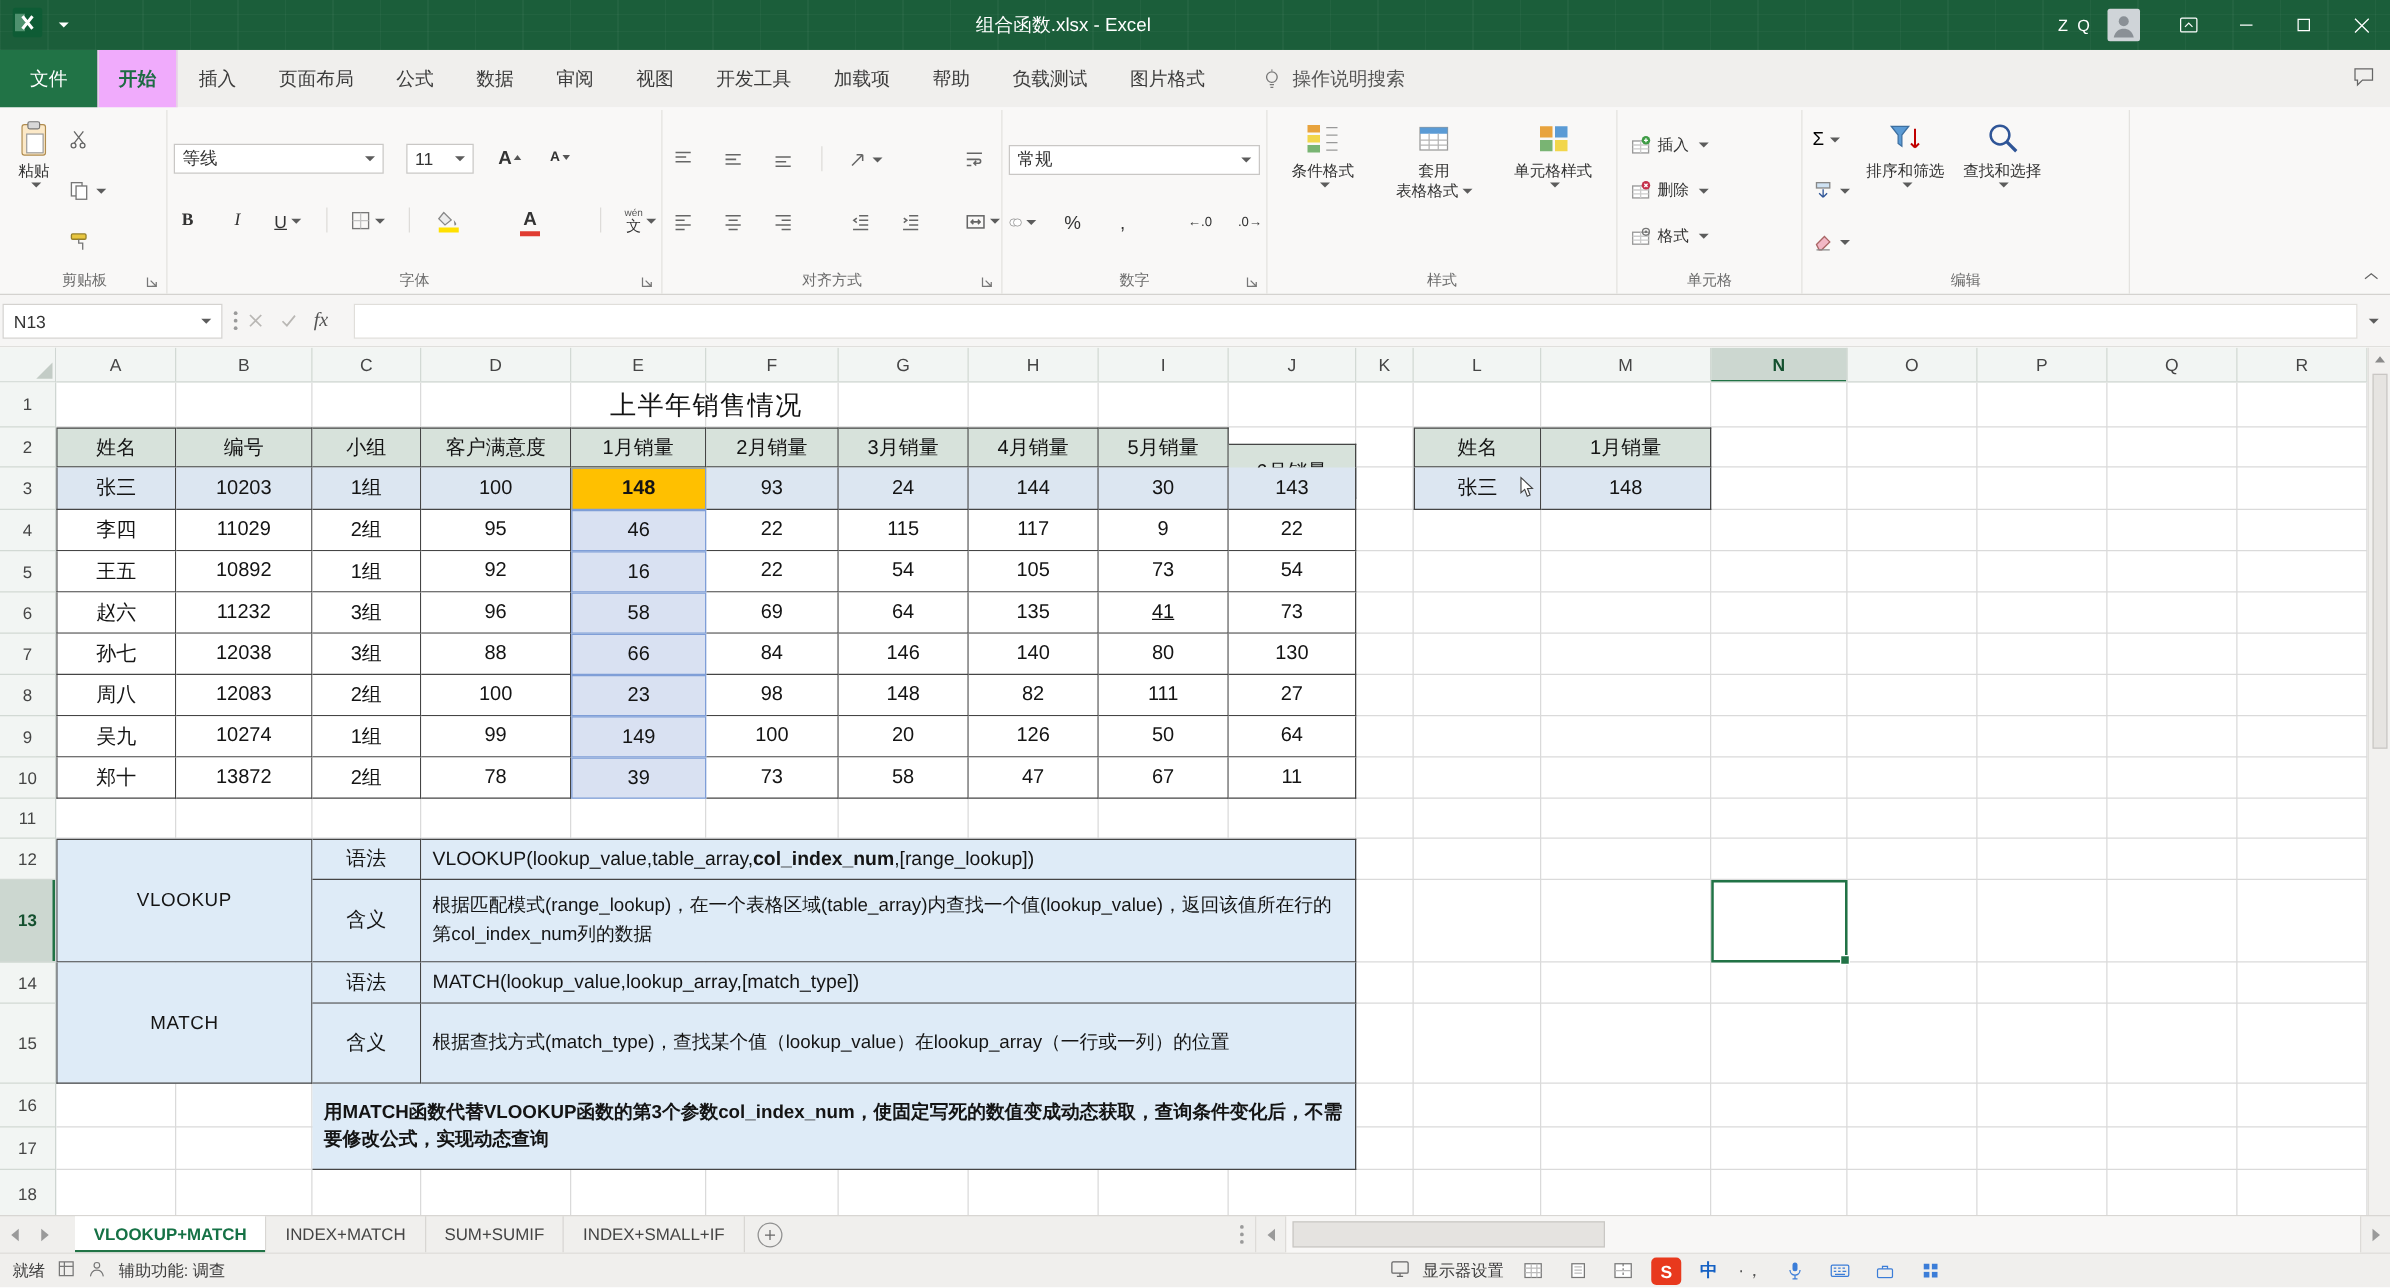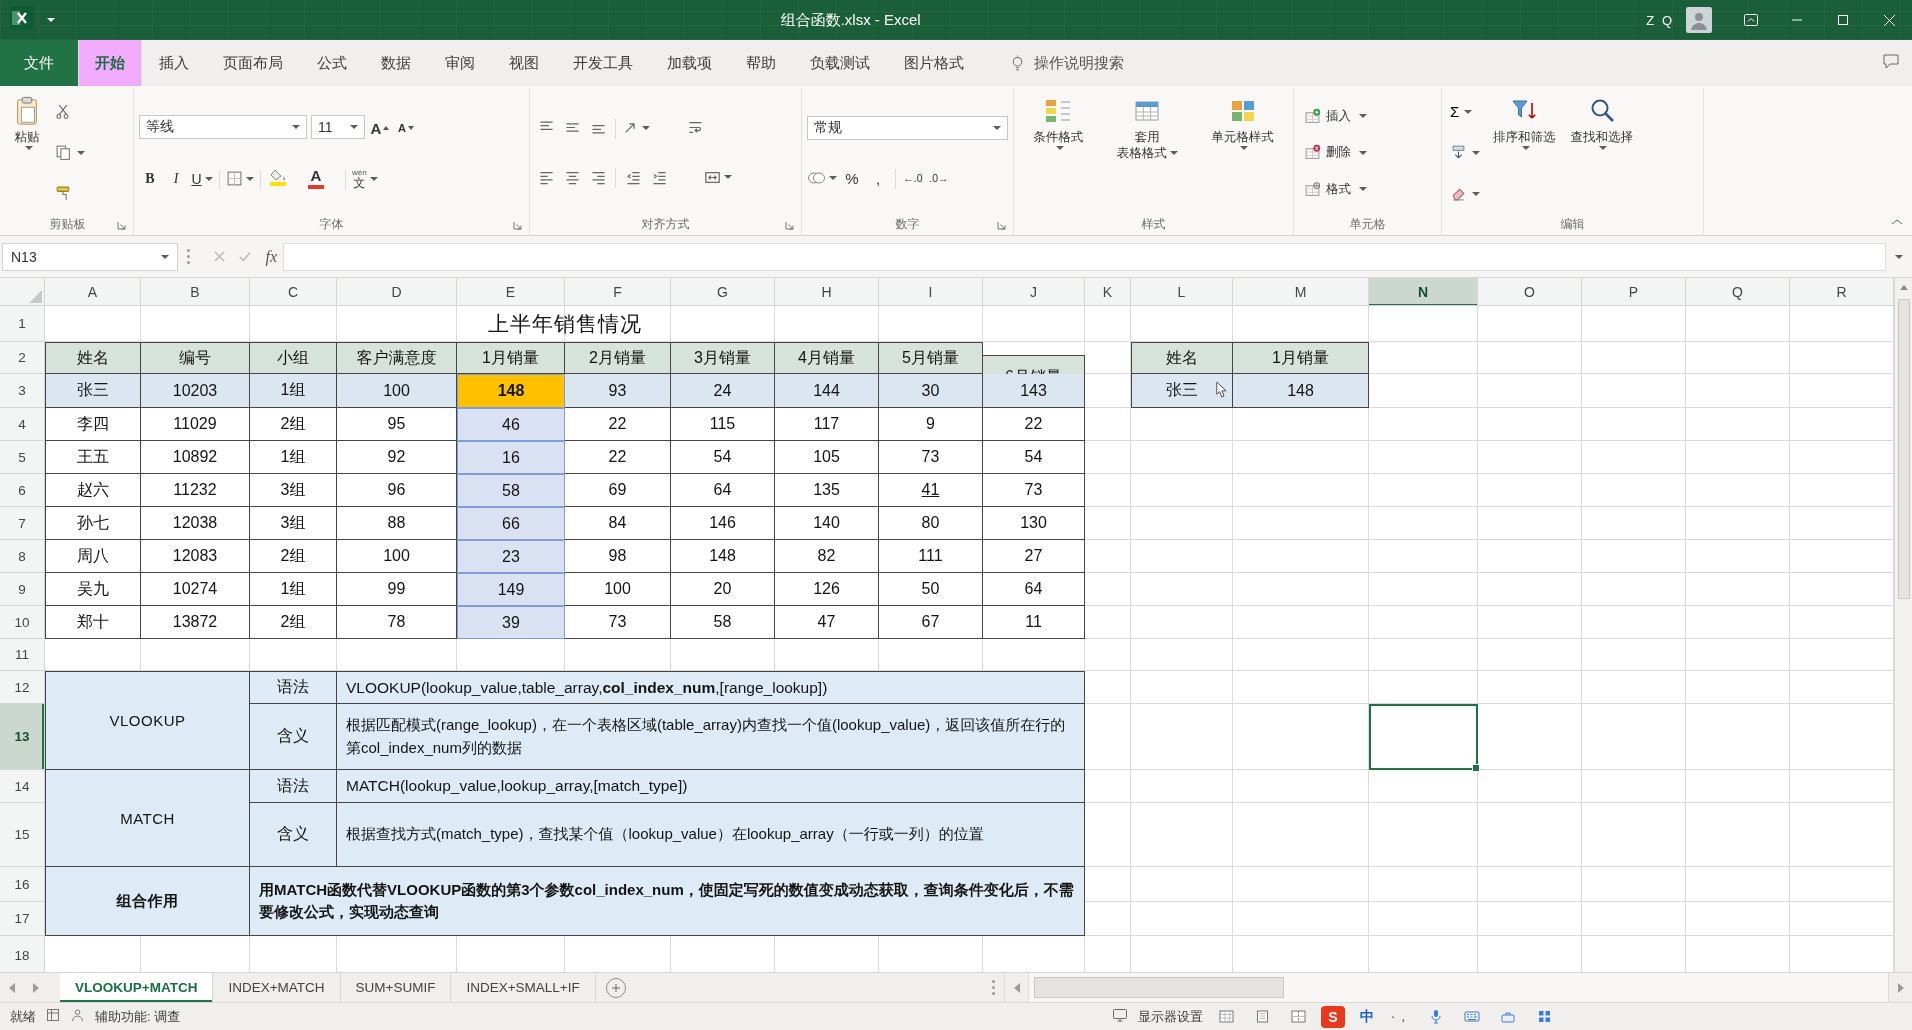--- a/index.html
+++ b/index.html
@@ -39,21 +39,21 @@
 .lnch{position:absolute;right:1px;bottom:4px;width:11px;height:11px}
 .bigbtn{display:flex;flex-direction:column;align-items:center;justify-content:flex-start;gap:4px;padding:5px 5px 1px;font-size:12.5px;color:#333;text-align:center}
 .bb-l{display:flex;flex-direction:column;align-items:center;line-height:1.25}
 .scol{display:flex;flex-direction:column;justify-content:space-around}
 .sbtn{display:flex;align-items:center;padding:1px 3px;gap:2px}
 .combo{display:flex;align-items:center;justify-content:space-between;background:#fff;border:1px solid #c9c7c5;height:24px;padding:0 6px;font-size:14px;color:#333;gap:4px}
 .mb{display:flex;align-items:center;justify-content:center;min-width:22px;height:22px;font-size:14px;color:#333}
 .mb.cbar{flex-direction:column;gap:1px;height:24px}
 .bar{width:16px;height:4px;display:block}
 .vsep{width:1px;height:20px;background:#ddcfdd;background:#dedcd9;margin:0 2px}
-.frow{display:flex;align-items:flex-end;gap:4px}
+.frow{display:flex;align-items:flex-start;gap:18px}
 .fmtB{font-weight:800;font-family:"Liberation Serif",serif}
 .fmtI{font-style:italic;font-family:"Liberation Serif",serif}
 .fmtU span{text-decoration:underline}
 .phon{display:flex;flex-direction:column;align-items:center;line-height:1}
 .phon i{font-style:normal;font-size:8px;color:#555}
 .phon b{font-weight:400;font-size:12px}
 .sym{font-size:15px}
 .sym.sm{font-size:10.5px}
 .fa{font-size:15px;font-weight:600}
 .fa.sm{font-size:11px}
@@ -61,21 +61,21 @@
 .tri-dn{width:0;height:0;border-left:3.5px solid transparent;border-right:3.5px solid transparent;border-top:4px solid #555;display:inline-block;margin-left:2px}
 .hbtn{display:flex;align-items:center;gap:5px;font-size:12.5px;color:#333;padding:1px 5px}
 .ic{width:17px;height:17px;flex:0 0 auto}
 .bigic{width:30px;height:30px;flex:0 0 auto}
 .collapse{position:absolute;right:8px;bottom:5px}
 
 
 .fbar{height:42px;background:#f6f5f4;border-bottom:1px solid #d9d7d4;display:flex;align-items:center;flex:0 0 auto}
 .namebox{width:176px;height:28px;background:#fff;border:1px solid #d4d2cf;margin-left:2px;display:flex;align-items:center;justify-content:space-between;padding:0 8px;font-size:14px;color:#333}
 .dots{width:3px;height:3px;border-radius:50%;background:#9a9a9a;box-shadow:0 6px 0 #9a9a9a,0 -6px 0 #9a9a9a;margin:0 9px}
-.fb-btn{width:26px;display:flex;align-items:center;justify-content:flex-end}
+.fb-btn{width:26px;display:flex;align-items:center;justify-content:flex-start}
 .fx{font-style:italic;font-family:"Liberation Serif",serif;font-size:16px;color:#555}
 .fb-input{flex:1;height:28px;background:#fff;border:1px solid #e0deda;margin-left:6px;display:flex;align-items:center;padding:0 8px;font-size:14px;color:#333}
 
 
 .sheet{flex:1;position:relative;background:#fff;overflow:hidden}
 .corner{position:absolute;left:0;top:0;width:45px;height:28px;background:#f2f5f3;border-right:1px solid #cfd6d2;border-bottom:1px solid #cfd6d2}
 .corner::after{content:"";position:absolute;right:2px;bottom:2px;border-left:13px solid transparent;border-bottom:13px solid #c3ccc6}
 .colheads{position:absolute;left:45px;top:0;right:18px;height:28px;display:flex;overflow:hidden;background:#f2f5f3;border-bottom:1px solid #cfd6d2}
 .chead{height:28px;display:flex;align-items:center;justify-content:center;font-size:14px;color:#454545;border-right:1px solid #d2d9d4;flex:0 0 auto}
 .chead.sel{background:#ccd7d0;box-shadow:inset 0 -2px 0 var(--accent-green,#217346);color:#14502f;font-weight:700}
@@ -779,21 +779,20 @@
           <span class="bold">col_index_num</span>
           <span>,[range_lookup])</span>
         </div>
         <div class="cb info noL noT" style="left: 205px; top: 398px; width: 87px; height: 66px;">含义</div>
         <div class="cb info nm noT" style="left: 0px; top: 464px; width: 205px; height: 97px;">MATCH</div>
         <div class="cb info txt wrap noL noT" style="left: 292px; top: 398px; width: 748px; height: 66px;">根据匹配模式(range_lookup)，在一个表格区域(table_array)内查找一个值(lookup_value)，返回该值所在行的第col_index_num列的数据</div>
         <div class="cb info noL noT" style="left: 205px; top: 464px; width: 87px; height: 33px;">语法</div>
         <div class="cb info txt noL noT" style="left: 292px; top: 464px; width: 748px; height: 33px;">MATCH(lookup_value,lookup_array,[match_type])</div>
         <div class="cb info noL noT" style="left: 205px; top: 497px; width: 87px; height: 64px;">含义</div>
         <div class="cb info txt wrap noL noT" style="left: 292px; top: 497px; width: 748px; height: 64px;">根据查找方式(match_type)，查找某个值（lookup_value）在lookup_array（一行或一列）的位置</div>
-        <div class="cb info nm bold noT" style="left: 0px; top: 561px; width: 205px; height: 69px;">组合作用</div>
         <div class="cb info txt wrap bold noL noT" style="left: 205px; top: 561px; width: 835px; height: 69px;">用MATCH函数代替VLOOKUP函数的第3个参数col_index_num，使固定写死的数值变成动态获取，查询条件变化后，不需要修改公式，实现动态查询</div>
         <div class="cb selcell" style="left: 1324px; top: 398px; width: 109px; height: 66px;"></div>
       </div>
     <div class="vscroll">
       <span class="vs-up">
           <span class="tri-u"></span>
         </span>
       <div class="vs-thumb"></div>
     </div>
   </div>

